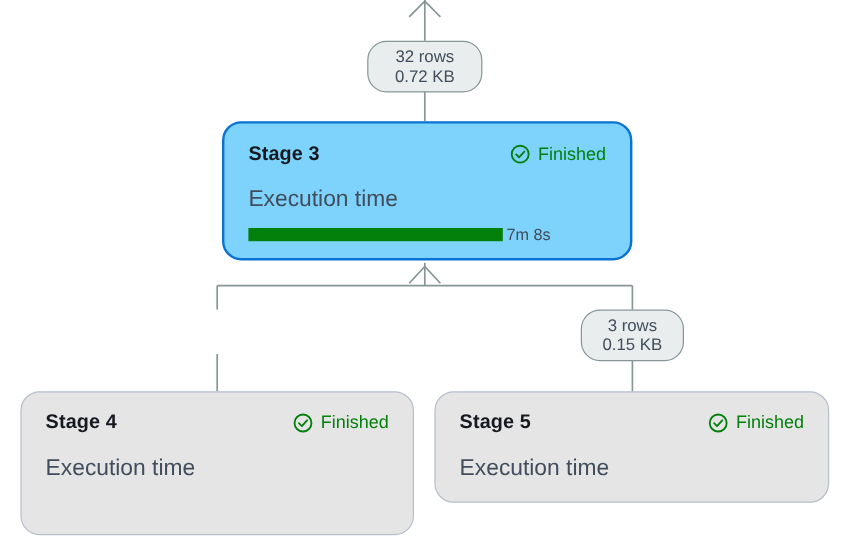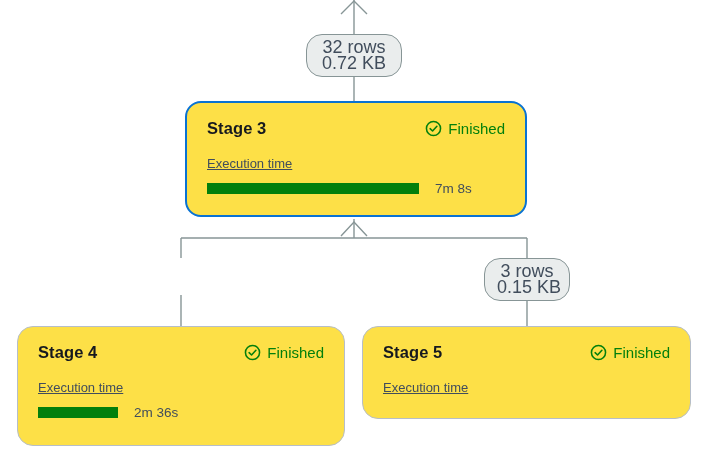--- a/index.html
+++ b/index.html
@@ -35,38 +35,38 @@
 
   
   .pill {
     position: absolute;
     box-sizing: border-box;
     background: #eaeded;
     border: 1px solid #879596;
     border-radius: 16px;
     padding: 4px 12px 5px 12px;
     text-align: center;
-    font-size: 18px;
+    font-size: 14px;
     line-height: 16px;
     color: #414d5c;
     white-space: nowrap;
   }
   .pill span { display: block; }
 
   
   .card {
     position: absolute;
     box-sizing: border-box;
-    background: #fde047;
+    background: #e5e5e5;
     border: 1px solid #b6bec9;
     border-radius: 16px;
     padding: 16px 20px;
   }
   .card.selected {
-    background: #fde047;
+    background: #7dd3fc;
     border: 2px solid #0972d3;
   }
 
   .card-head {
     display: flex;
     align-items: center;
     justify-content: space-between;
   }
   .card-title {
     font-size: 16.5px;
@@ -79,29 +79,28 @@
     align-items: center;
     gap: 6px;
     font-size: 15px;
     color: #037f0c;
     white-space: nowrap;
   }
   .status svg { display: block; }
 
   .metric-label {
     margin-top: 18px;
-    font-size: 13px;
+    font-size: 19px;
     color: #414d5c;
-    text-decoration: underline;
   }
   .bar-row {
     margin-top: 10px;
     display: flex;
     align-items: center;
-    gap: 16px;
+    gap: 3px;
   }
   .bar-track {
     height: 11px;
     background: transparent;
     position: relative;
   }
   .bar-fill {
     height: 11px;
     background: #037f0c;
     display: block;
@@ -175,26 +174,20 @@
         <span>
           <svg width="17" height="17" viewBox="0 0 20 20" aria-hidden="true">
             <circle cx="10" cy="10" r="8.3" fill="none" stroke="#037f0c" stroke-width="1.8"></circle>
             <polyline points="6,10.2 8.9,13 14,7.4" fill="none" stroke="#037f0c" stroke-width="1.8" stroke-linecap="round" stroke-linejoin="round"></polyline>
           </svg>
         </span>
         <span>Finished</span>
       </div>
     </div>
     <div class="metric-label">Execution time</div>
-    <div class="bar-row">
-      <div class="bar-track" style="width:80px;">
-        <span class="bar-fill" style="width:100%;"></span>
-      </div>
-      <div class="bar-value">2m 36s</div>
-    </div>
   </div>
 
   <div class="card" style="left:362px; top:326px; width:329px; height:93px;">
     <div class="card-head">
       <div class="card-title">Stage 5</div>
       <div class="status">
         <span>
           <svg width="17" height="17" viewBox="0 0 20 20" aria-hidden="true">
             <circle cx="10" cy="10" r="8.3" fill="none" stroke="#037f0c" stroke-width="1.8"></circle>
             <polyline points="6,10.2 8.9,13 14,7.4" fill="none" stroke="#037f0c" stroke-width="1.8" stroke-linecap="round" stroke-linejoin="round"></polyline>

